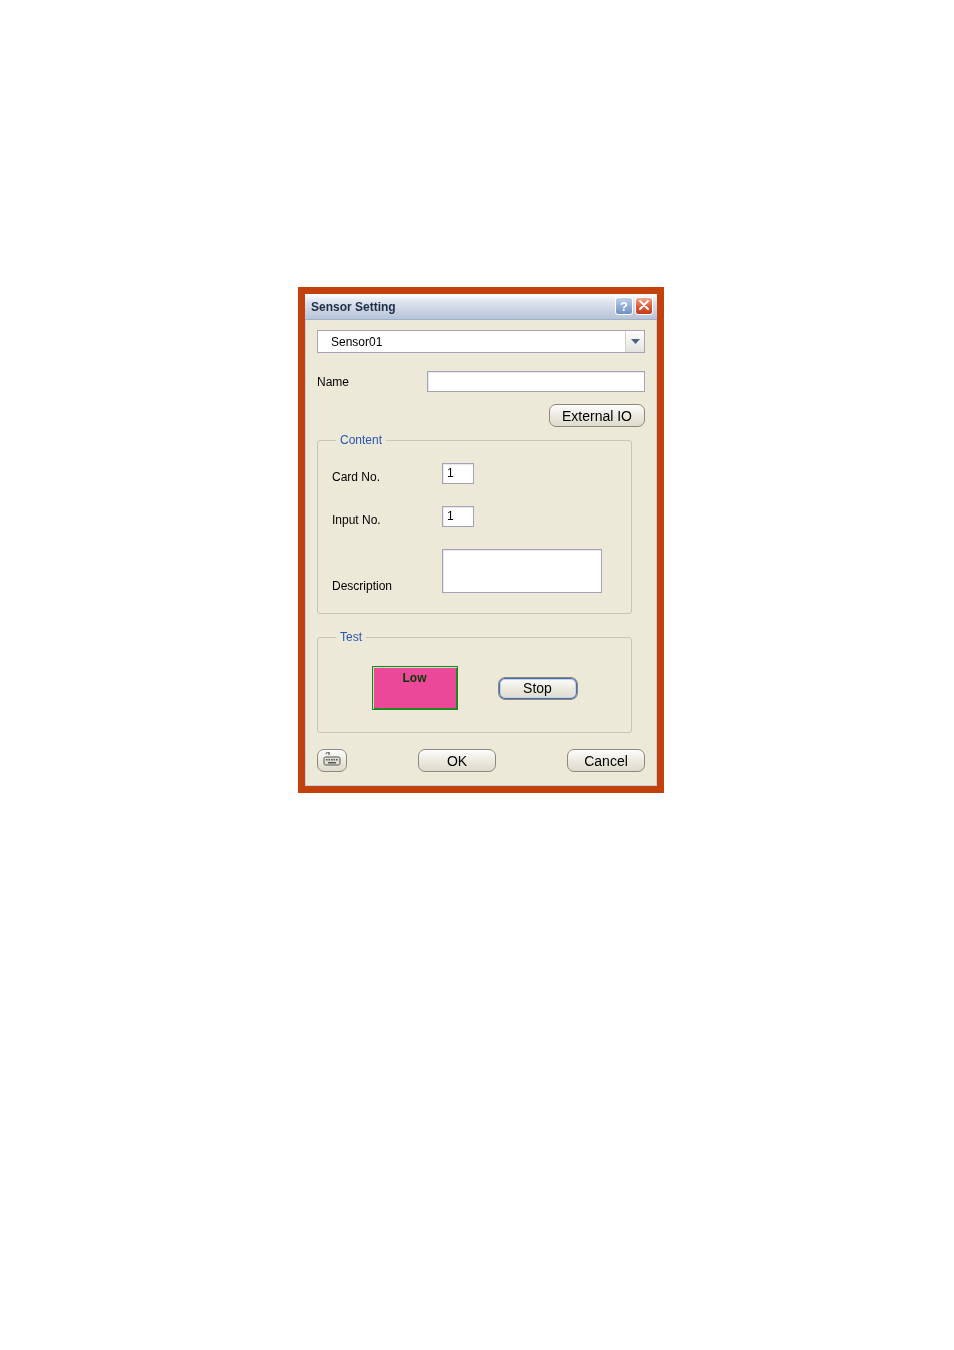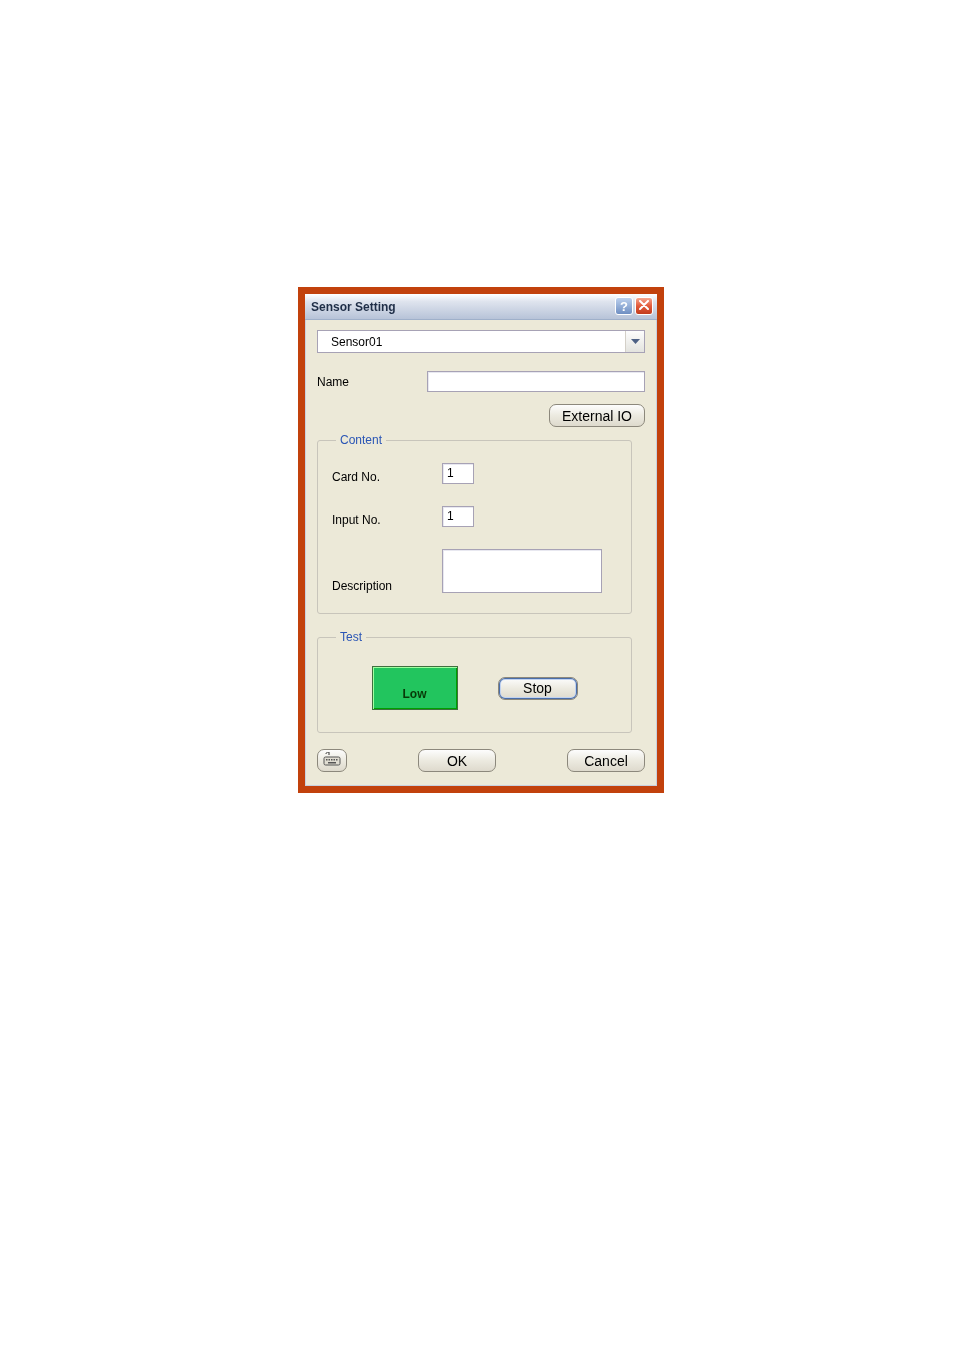--- a/index.html
+++ b/index.html
@@ -191,29 +191,29 @@
   .test-inner {
     display: flex;
     align-items: center;
     justify-content: center;
     gap: 40px;
     padding: 6px 0;
   }
   .status-box {
     width: 86px;
     height: 44px;
-    background: #22c55e;
+    background: #ec4899;
     border: 1px solid #3f6f3f;
     box-shadow: inset 1px 1px 0 #a0ffa0, inset -1px -1px 0 #009f00;
     display: flex;
     align-items: flex-start;
     justify-content: center;
     font-weight: bold;
     color: #083a08;
-    padding-top: 20px;
+    padding-top: 4px;
     box-sizing: border-box;
     font-size: 12px;
   }
   .stop-btn { width: 80px; }
 
   
   .bottom {
     display: flex;
     justify-content: space-between;
     align-items: center;

